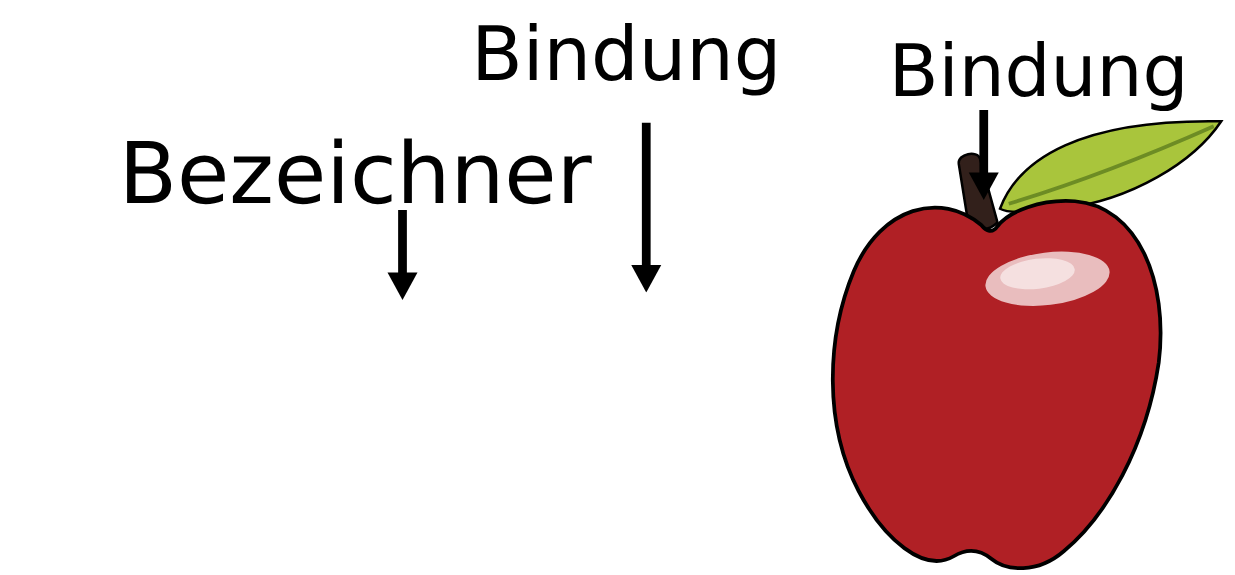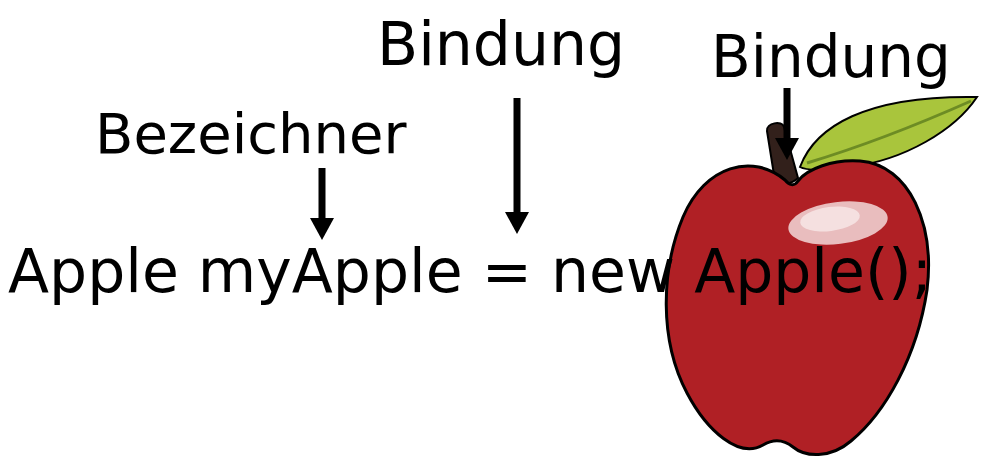--- a/index.html
+++ b/index.html
@@ -17,21 +17,21 @@
   }
   .label {
     position: absolute;
     color: #000000;
     white-space: nowrap;
     line-height: 1;
     z-index: 2;
   }
   .label-bindung    { left: 377px; top: 14px;  font-size: 60px; }
   .label-objekt     { left: 711px; top: 28px;  font-size: 58px; }
-  .label-bezeichner { left: 95px;  top: 106px; font-size: 56px; }
+  .label-bezeichner { left: 95px;  top: 106px; font-size: 68px; }
   .code-line {
     position: absolute;
     left: 8px;
     top: 241px;
     font-size: 60px;
     line-height: 1;
     color: #000000;
     white-space: nowrap;
     z-index: 3;
   }
@@ -88,15 +88,14 @@
   <svg class="arrow arrow-bindung" width="28" height="136" viewBox="0 0 28 136">
     <line x1="14" y1="0" x2="14" y2="116" stroke="#000000" stroke-width="7"></line>
     <polygon points="2,114 26,114 14,136" fill="#000000"></polygon>
   </svg>
 
   <svg class="arrow arrow-objekt" width="28" height="72" viewBox="0 0 28 72">
     <line x1="14" y1="0" x2="14" y2="52" stroke="#000000" stroke-width="7"></line>
     <polygon points="2,50 26,50 14,72" fill="#000000"></polygon>
   </svg>
 
-  <div class="code-line">Apple myApple = new Apple();</div>
 
 </div>
 
 </body></html>

